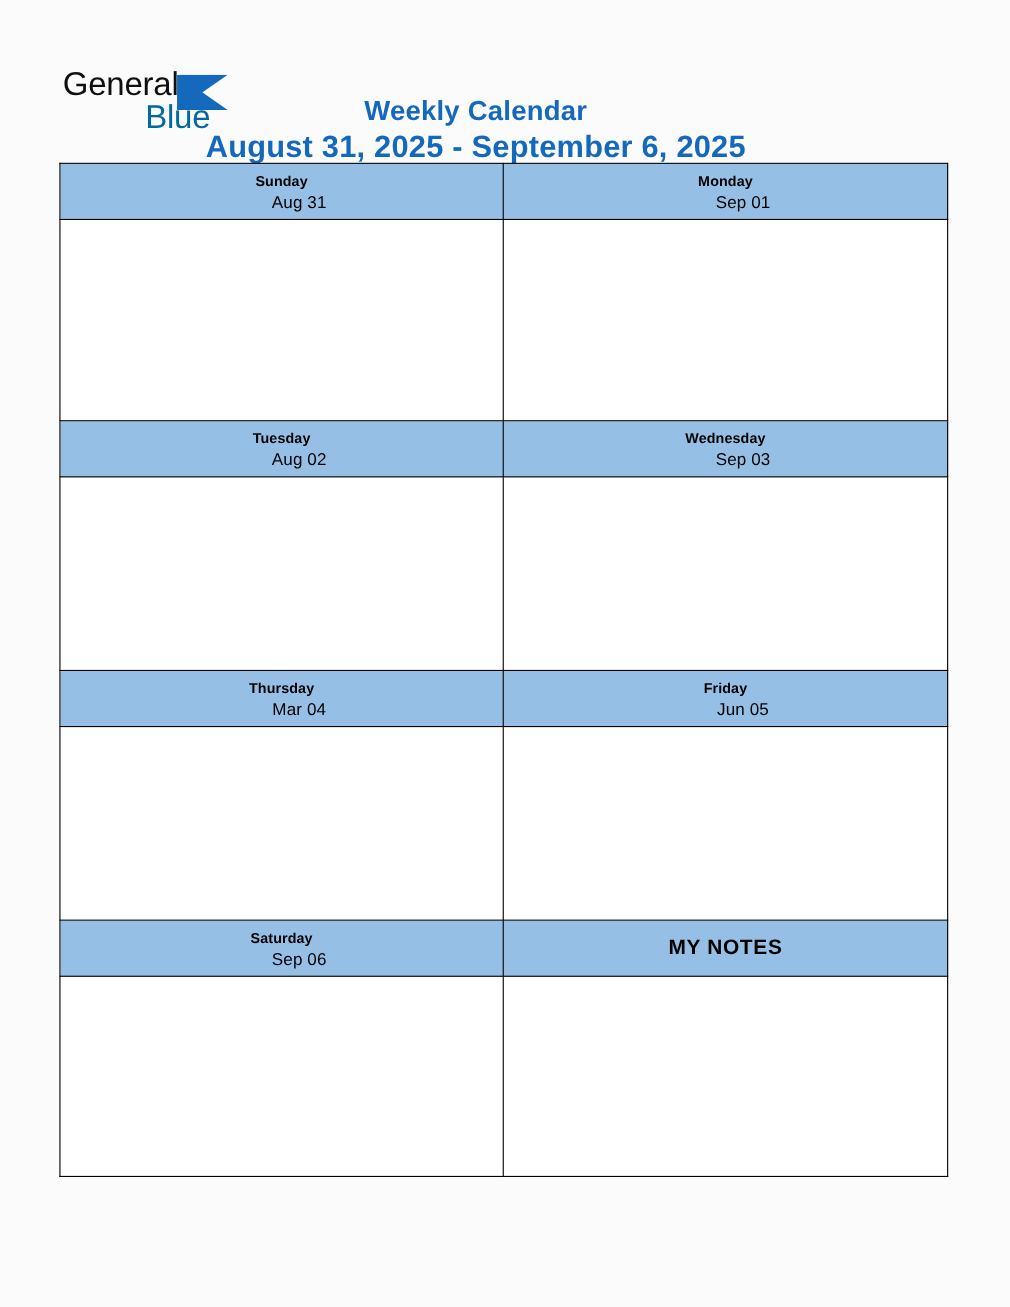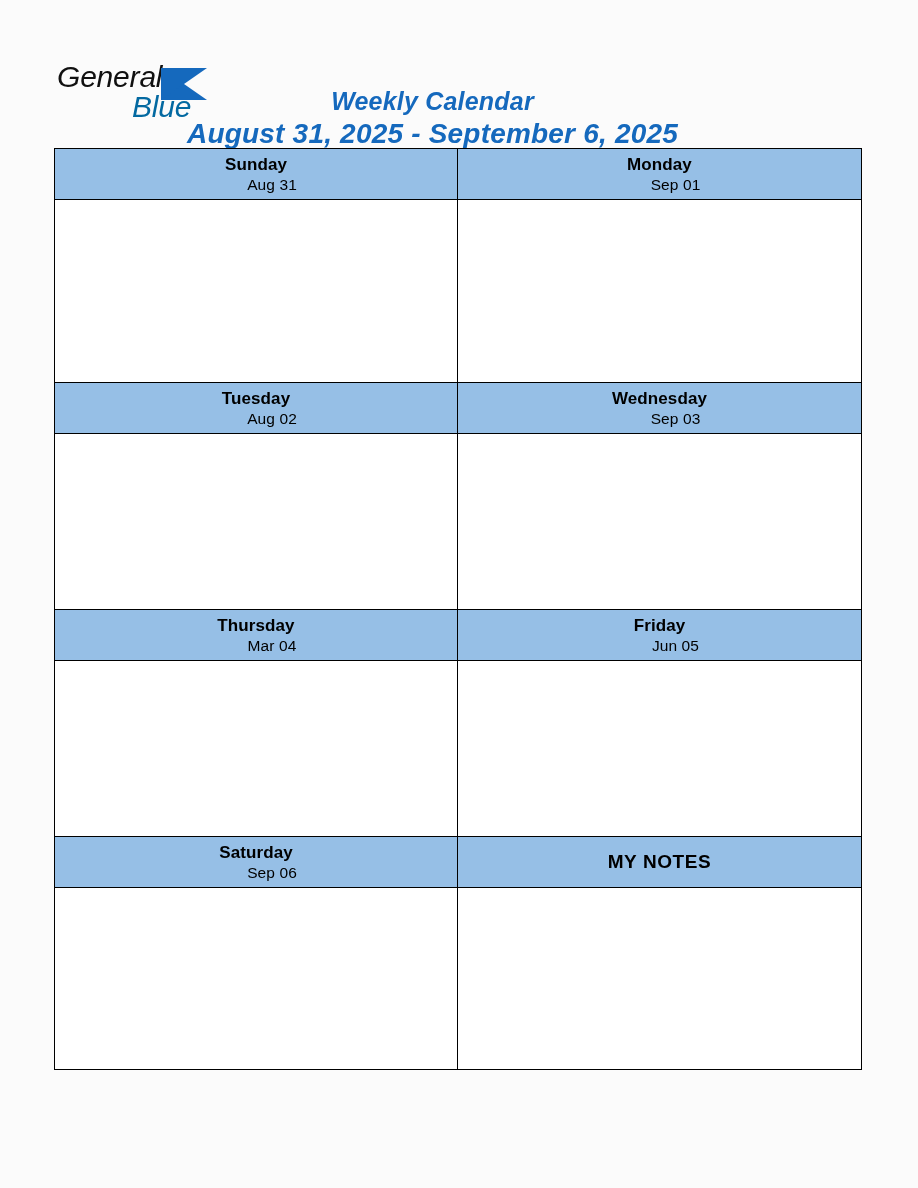--- a/index.html
+++ b/index.html
@@ -21,21 +21,20 @@
     box-sizing: border-box;
   }
 
   
   .header {
     position: absolute;
     left: 0;
     top: 0;
     width: 736px;
     height: 148px;
-    font-style: italic;
   }
 
   .logo {
     position: absolute;
     left: 57px;
     top: 62px;
     width: 200px;
     height: 70px;
   }
   .logo-general {
@@ -112,21 +111,21 @@
   .col-right { width: 404px; }
 
   .dayhead {
     background: #96bfe6;
     text-align: center;
     vertical-align: middle;
     height: 50px;
     padding: 4px 0 5px 0;
   }
   .dayhead .dayname {
-    font-size: 17px;
+    font-size: 13px;
     line-height: 21px;
     font-weight: bold;
     color: #000000;
     letter-spacing: 0.1px;
   }
   .dayhead .daydate {
     font-size: 15.5px;
     line-height: 20px;
     font-weight: 400;
     color: #000000;

